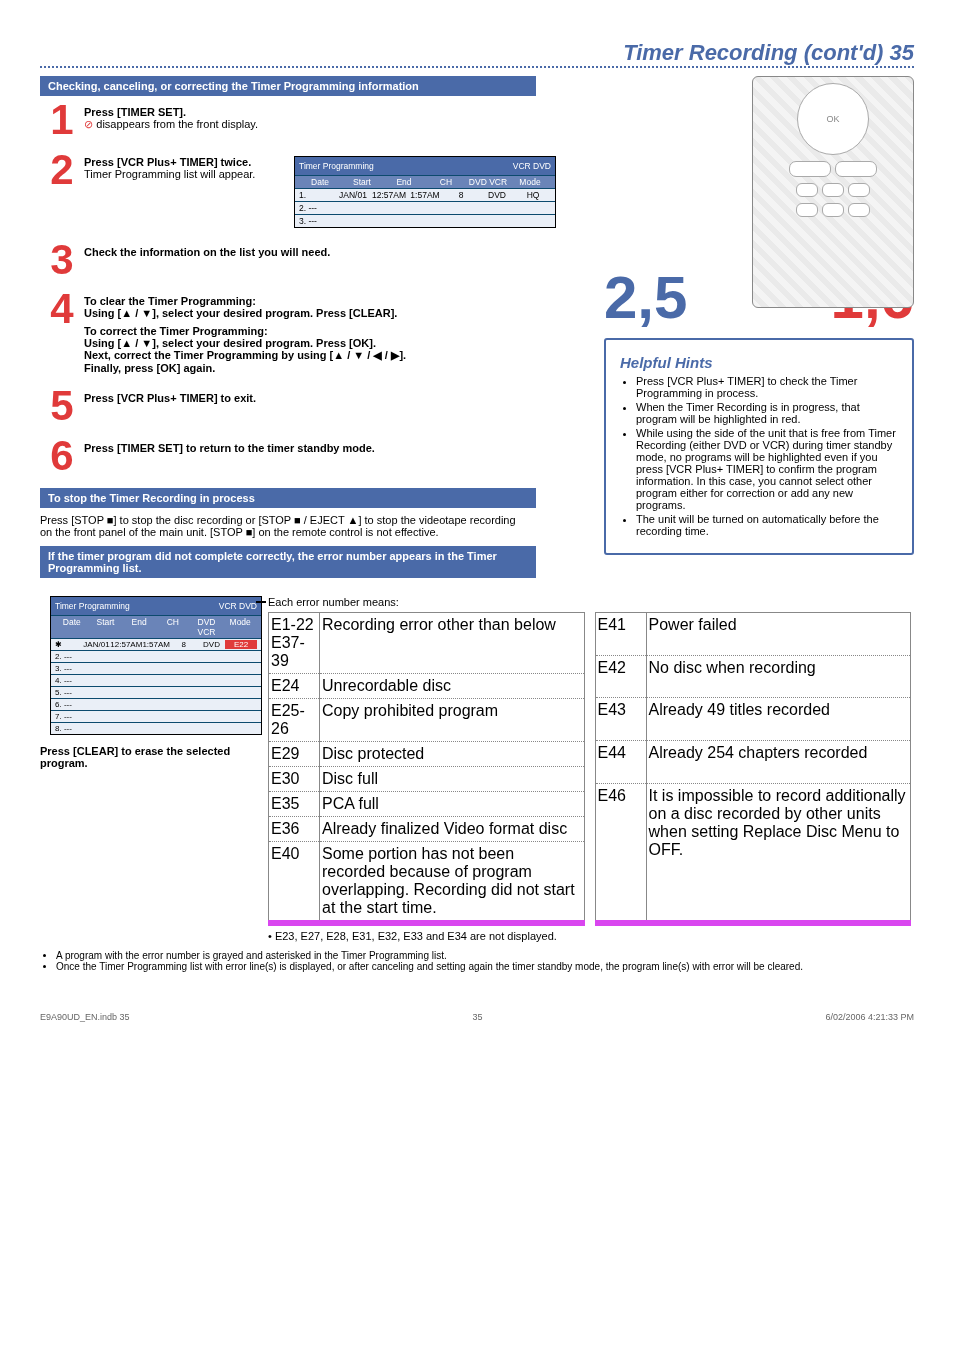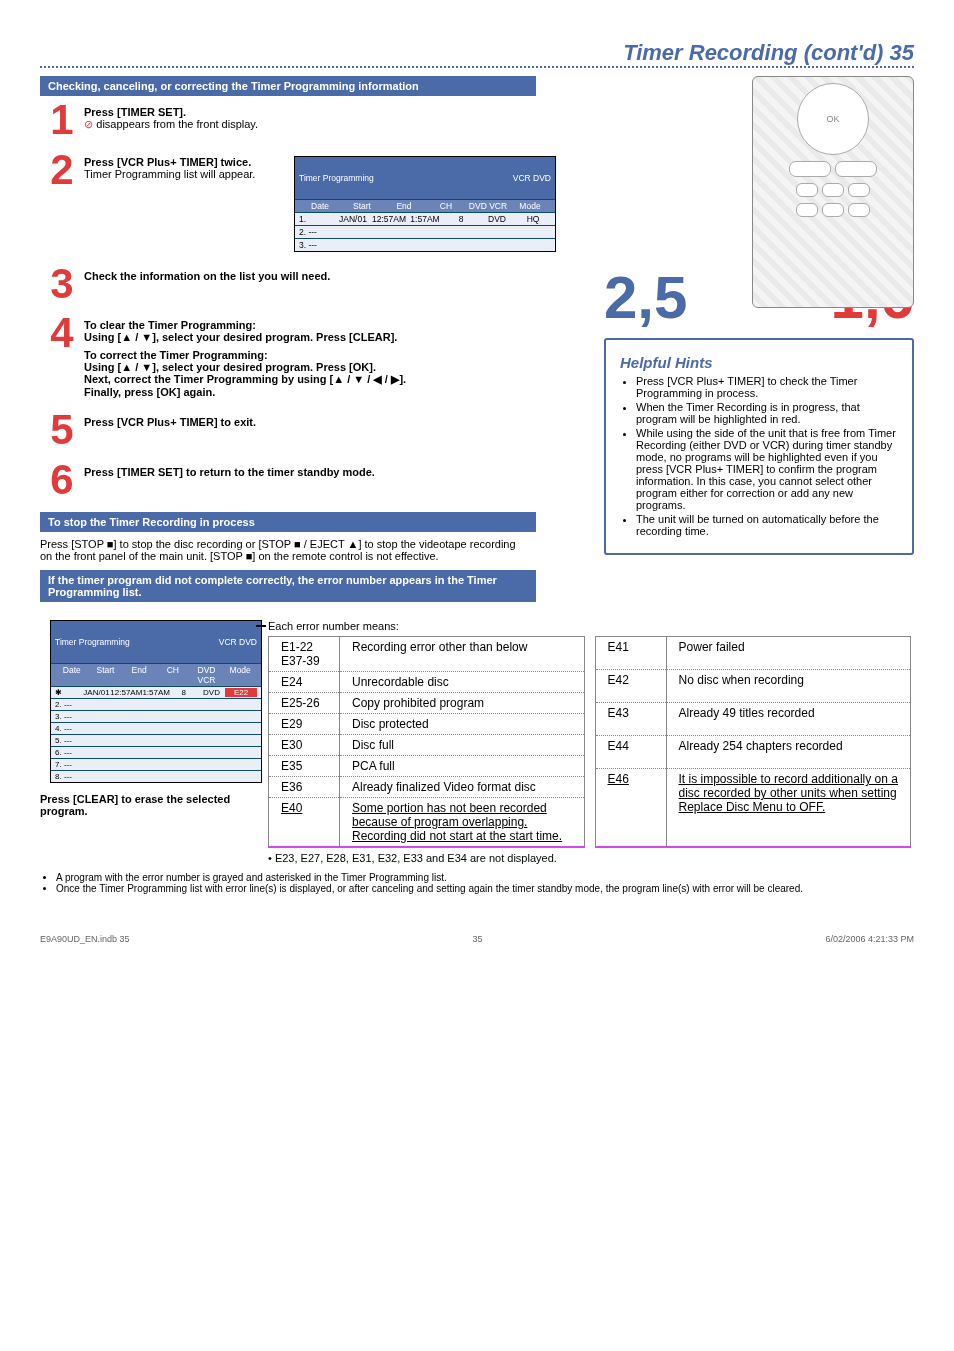--- a/index.html
+++ b/index.html
@@ -22,21 +22,21 @@
   .right-col { width: 310px; }
   .step { display: flex; align-items: flex-start; margin-bottom: 14px; }
   .step-num { color: #e03a3a; font-weight: bold; font-size: 42px; line-height: 0.85; width: 44px; text-align:center; }
   .step-body { flex: 1; padding-top: 4px; }
   .step-body .bold { font-weight: bold; }
 
   .osd {
     border: 1px solid #000; width: 260px; display:inline-block; font-size:8.5px;
     background:#fff; margin-left: 10px; vertical-align: top;
   }
-  .osd-title { background:#4a6aa8; color:#fff; padding:16px 4px; font-size:8.5px; display:flex; justify-content:space-between; }
+  .osd-title { background:#4a6aa8; color:#fff; padding:4px 4px; font-size:8.5px; display:flex; justify-content:space-between; }
   .osd-head, .osd-row { display:flex; padding:1px 4px; background:#eaeff7; border-top:1px solid #0c4a6e; }
   .osd-head { background:#6a84b8; color:#fff; }
   .osd-head span, .osd-row span { flex:1; text-align:center; }
   .osd-row .first { text-align:left; }
   .osd-row.empty span { text-align:left; }
 
   .callout-nums { font-size: 60px; color:#4a6aa8; font-weight: bold; text-align:center; line-height:1; }
   .callout4 { color:#4a6aa8; font-size:48px; font-weight:bold; }
   .callout16 { color:#e03a3a; font-size:60px; font-weight:bold; }
 
@@ -54,23 +54,23 @@
 
   .osd.small { width:210px; }
   .osd.small .osd-row { font-size:8px; }
   .press-clear { font-weight:bold; margin-top:10px; }
 
   .err-heading { font-weight:normal; margin-bottom:4px; position:relative; }
   .err-heading:before { content:""; position:absolute; left:-12px; top:5px; width:10px; height:2px; background:#000; }
 
   .err-grid { display:flex; gap:10px; }
   .err-table { border-collapse:collapse; width:49%; }
-  .err-table td { border:1px dotted #888; border-left:1px solid #888; border-right:1px solid #888; padding:3px 12px; font-size:12px; vertical-align:top; }
+  .err-table td { border:1px dotted #888; border-left:1px solid #888; border-right:1px solid #888; padding:3px 2px; font-size:16px; vertical-align:top; }
   .err-table tr:first-child td { border-top:1px solid #888; }
-  .err-table tr:last-child td { border-bottom:2px solid #d946ef;text-decoration:underline; }
+  .err-table tr:last-child td { border-bottom:6px solid #d946ef; }
   .err-table td:first-child { width:46px; }
 
   .footnotes { margin-top:8px; font-size:10px; }
   .footnotes ul { padding-left:16px; margin:4px 0; }
 
   .page-footer { display:flex; justify-content:space-between; margin-top:40px; font-size:9px; color:#666; }
 
   .remote-placeholder {
     width: 160px; height: 230px; border:1px solid #888; border-radius:6px;
     background: repeating-linear-gradient(45deg,#f4f4f4,#f4f4f4 6px,#eaeaea 6px,#eaeaea 12px);

